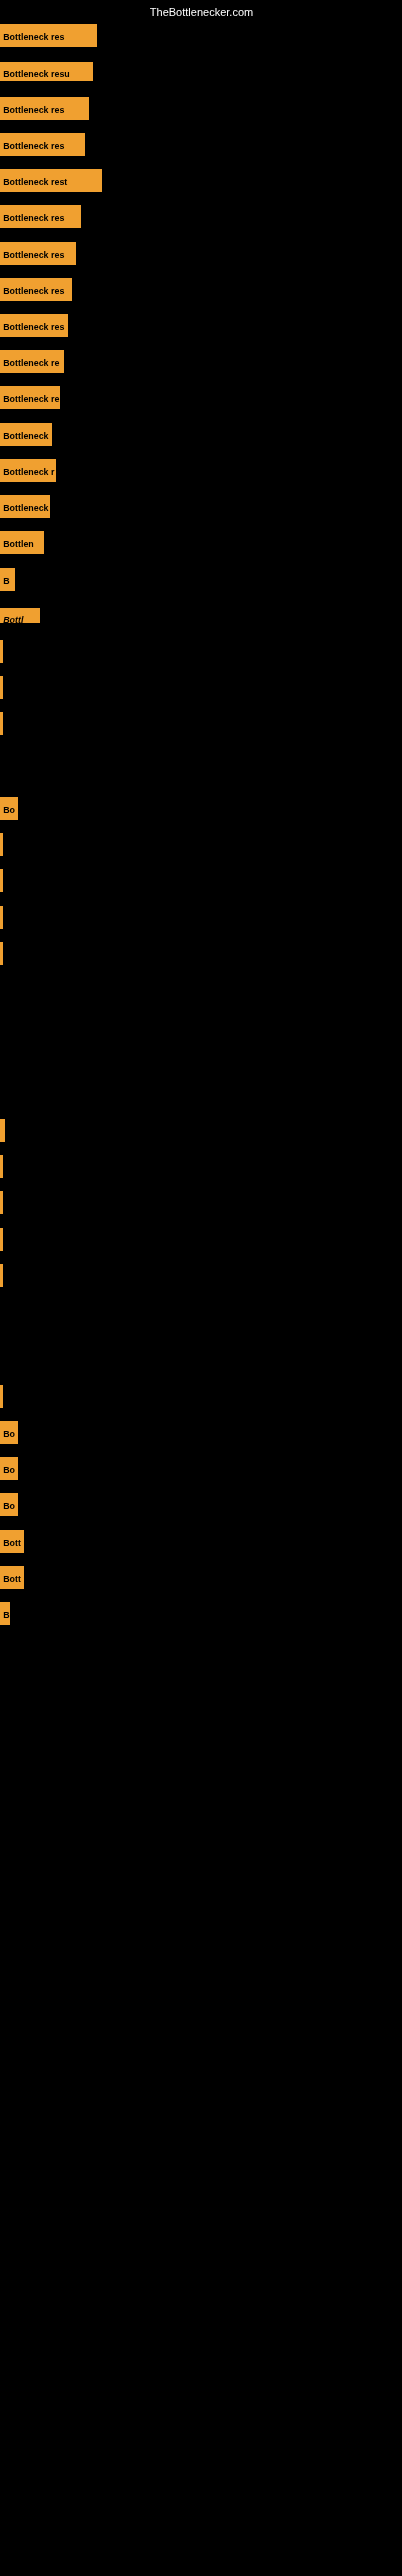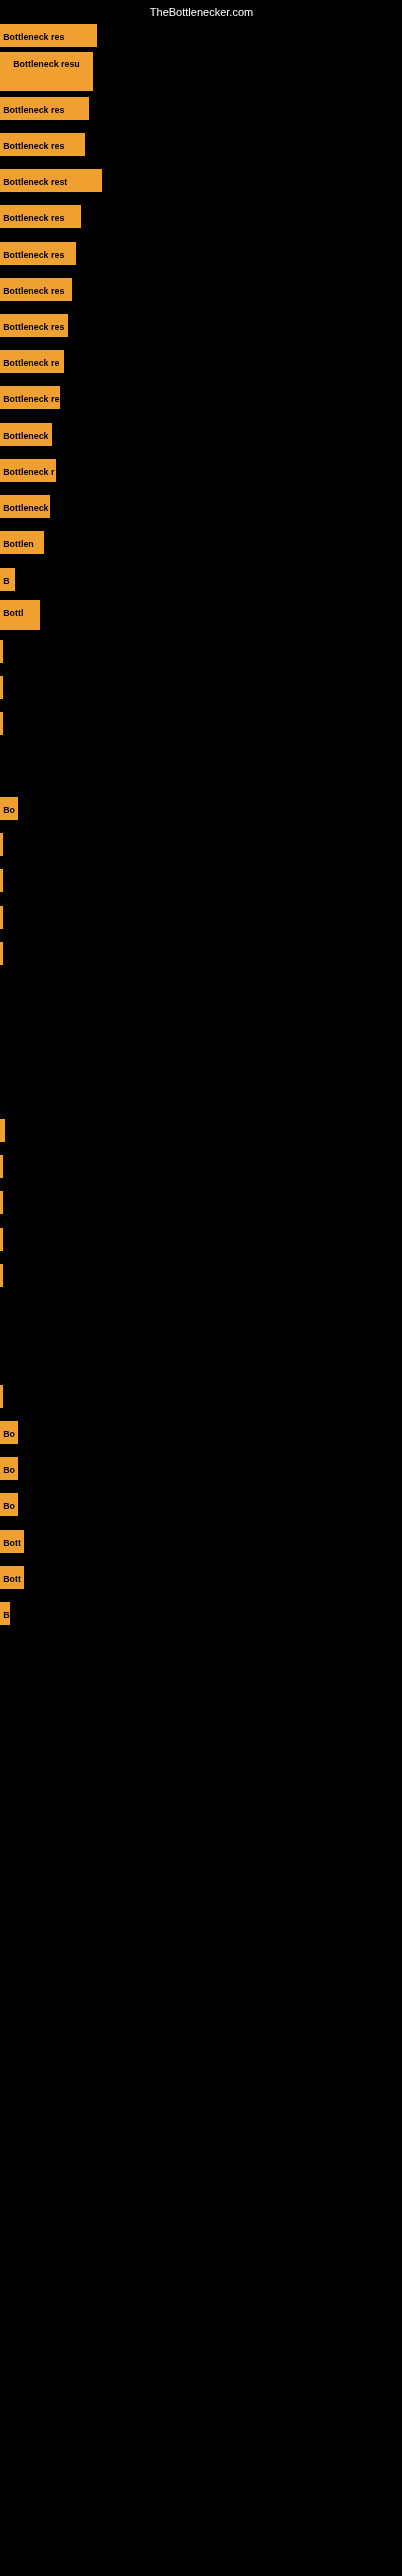--- a/index.html
+++ b/index.html
@@ -38,21 +38,21 @@
   </style>
 </head>
 <body>
 
 <div id="site-title">TheBottlenecker.com</div>
 
 <div class="bar-container" style="top: 24px; height: 22.5px; width: 97px;">
     <div class="bar-label" style="width: 97px; height: 22.5px; line-height: 22.5px;">Bottleneck res</div>
   </div>
 <div class="bar-container" style="top: 60px; height: 22.5px; width: 93px;">
-    <div class="bar-label" style="width: 93px; height: 39px; line-height: 22.5px; text-align: center;">Bottleneck resu</div>
+    <div class="bar-label" style="width: 93px; height: 19px; line-height: 22.5px;">Bottleneck resu</div>
   </div>
 <div class="bar-container" style="top: 97px; height: 22.5px; width: 89px;">
     <div class="bar-label" style="width: 89px; height: 22.5px; line-height: 22.5px;">Bottleneck res</div>
   </div>
 <div class="bar-container" style="top: 133px; height: 22.5px; width: 85px;">
     <div class="bar-label" style="width: 85px; height: 22.5px; line-height: 22.5px;">Bottleneck res</div>
   </div>
 <div class="bar-container" style="top: 169px; height: 22.5px; width: 102px;">
     <div class="bar-label" style="width: 102px; height: 22.5px; line-height: 22.5px;">Bottleneck rest</div>
   </div>
@@ -83,21 +83,21 @@
 <div class="bar-container" style="top: 495px; height: 22.5px; width: 50px;">
     <div class="bar-label" style="width: 50px; height: 22.5px; line-height: 22.5px;">Bottleneck</div>
   </div>
 <div class="bar-container" style="top: 531px; height: 22.5px; width: 44px;">
     <div class="bar-label" style="width: 44px; height: 22.5px; line-height: 22.5px;">Bottlen</div>
   </div>
 <div class="bar-container" style="top: 568px; height: 22.5px; width: 14.5px;">
     <div class="bar-label" style="width: 14.5px; height: 22.5px; line-height: 22.5px;">B</div>
   </div>
 <div class="bar-container" style="top: 604px; height: 22.5px; width: 40px;">
-    <div class="bar-label" style="width: 40px; height: 30px; line-height: 22.5px;">Bottl</div>
+    <div class="bar-label" style="width: 40px; height: 15px; line-height: 22.5px; font-style: italic;">Bottl</div>
   </div>
 <div class="bar-container" style="top: 640px; height: 22.5px; width: 3.2px;">
     <div style="width: 3.2px; height: 22.5px; background-color: rgb(240, 160, 48);"></div>
   </div>
 <div class="bar-container" style="top: 676px; height: 22.5px; width: 3.2px;">
     <div style="width: 3.2px; height: 22.5px; background-color: rgb(240, 160, 48);"></div>
   </div>
 <div class="bar-container" style="top: 712px; height: 22.5px; width: 3.2px;">
     <div style="width: 3.2px; height: 22.5px; background-color: rgb(240, 160, 48);"></div>
   </div>

